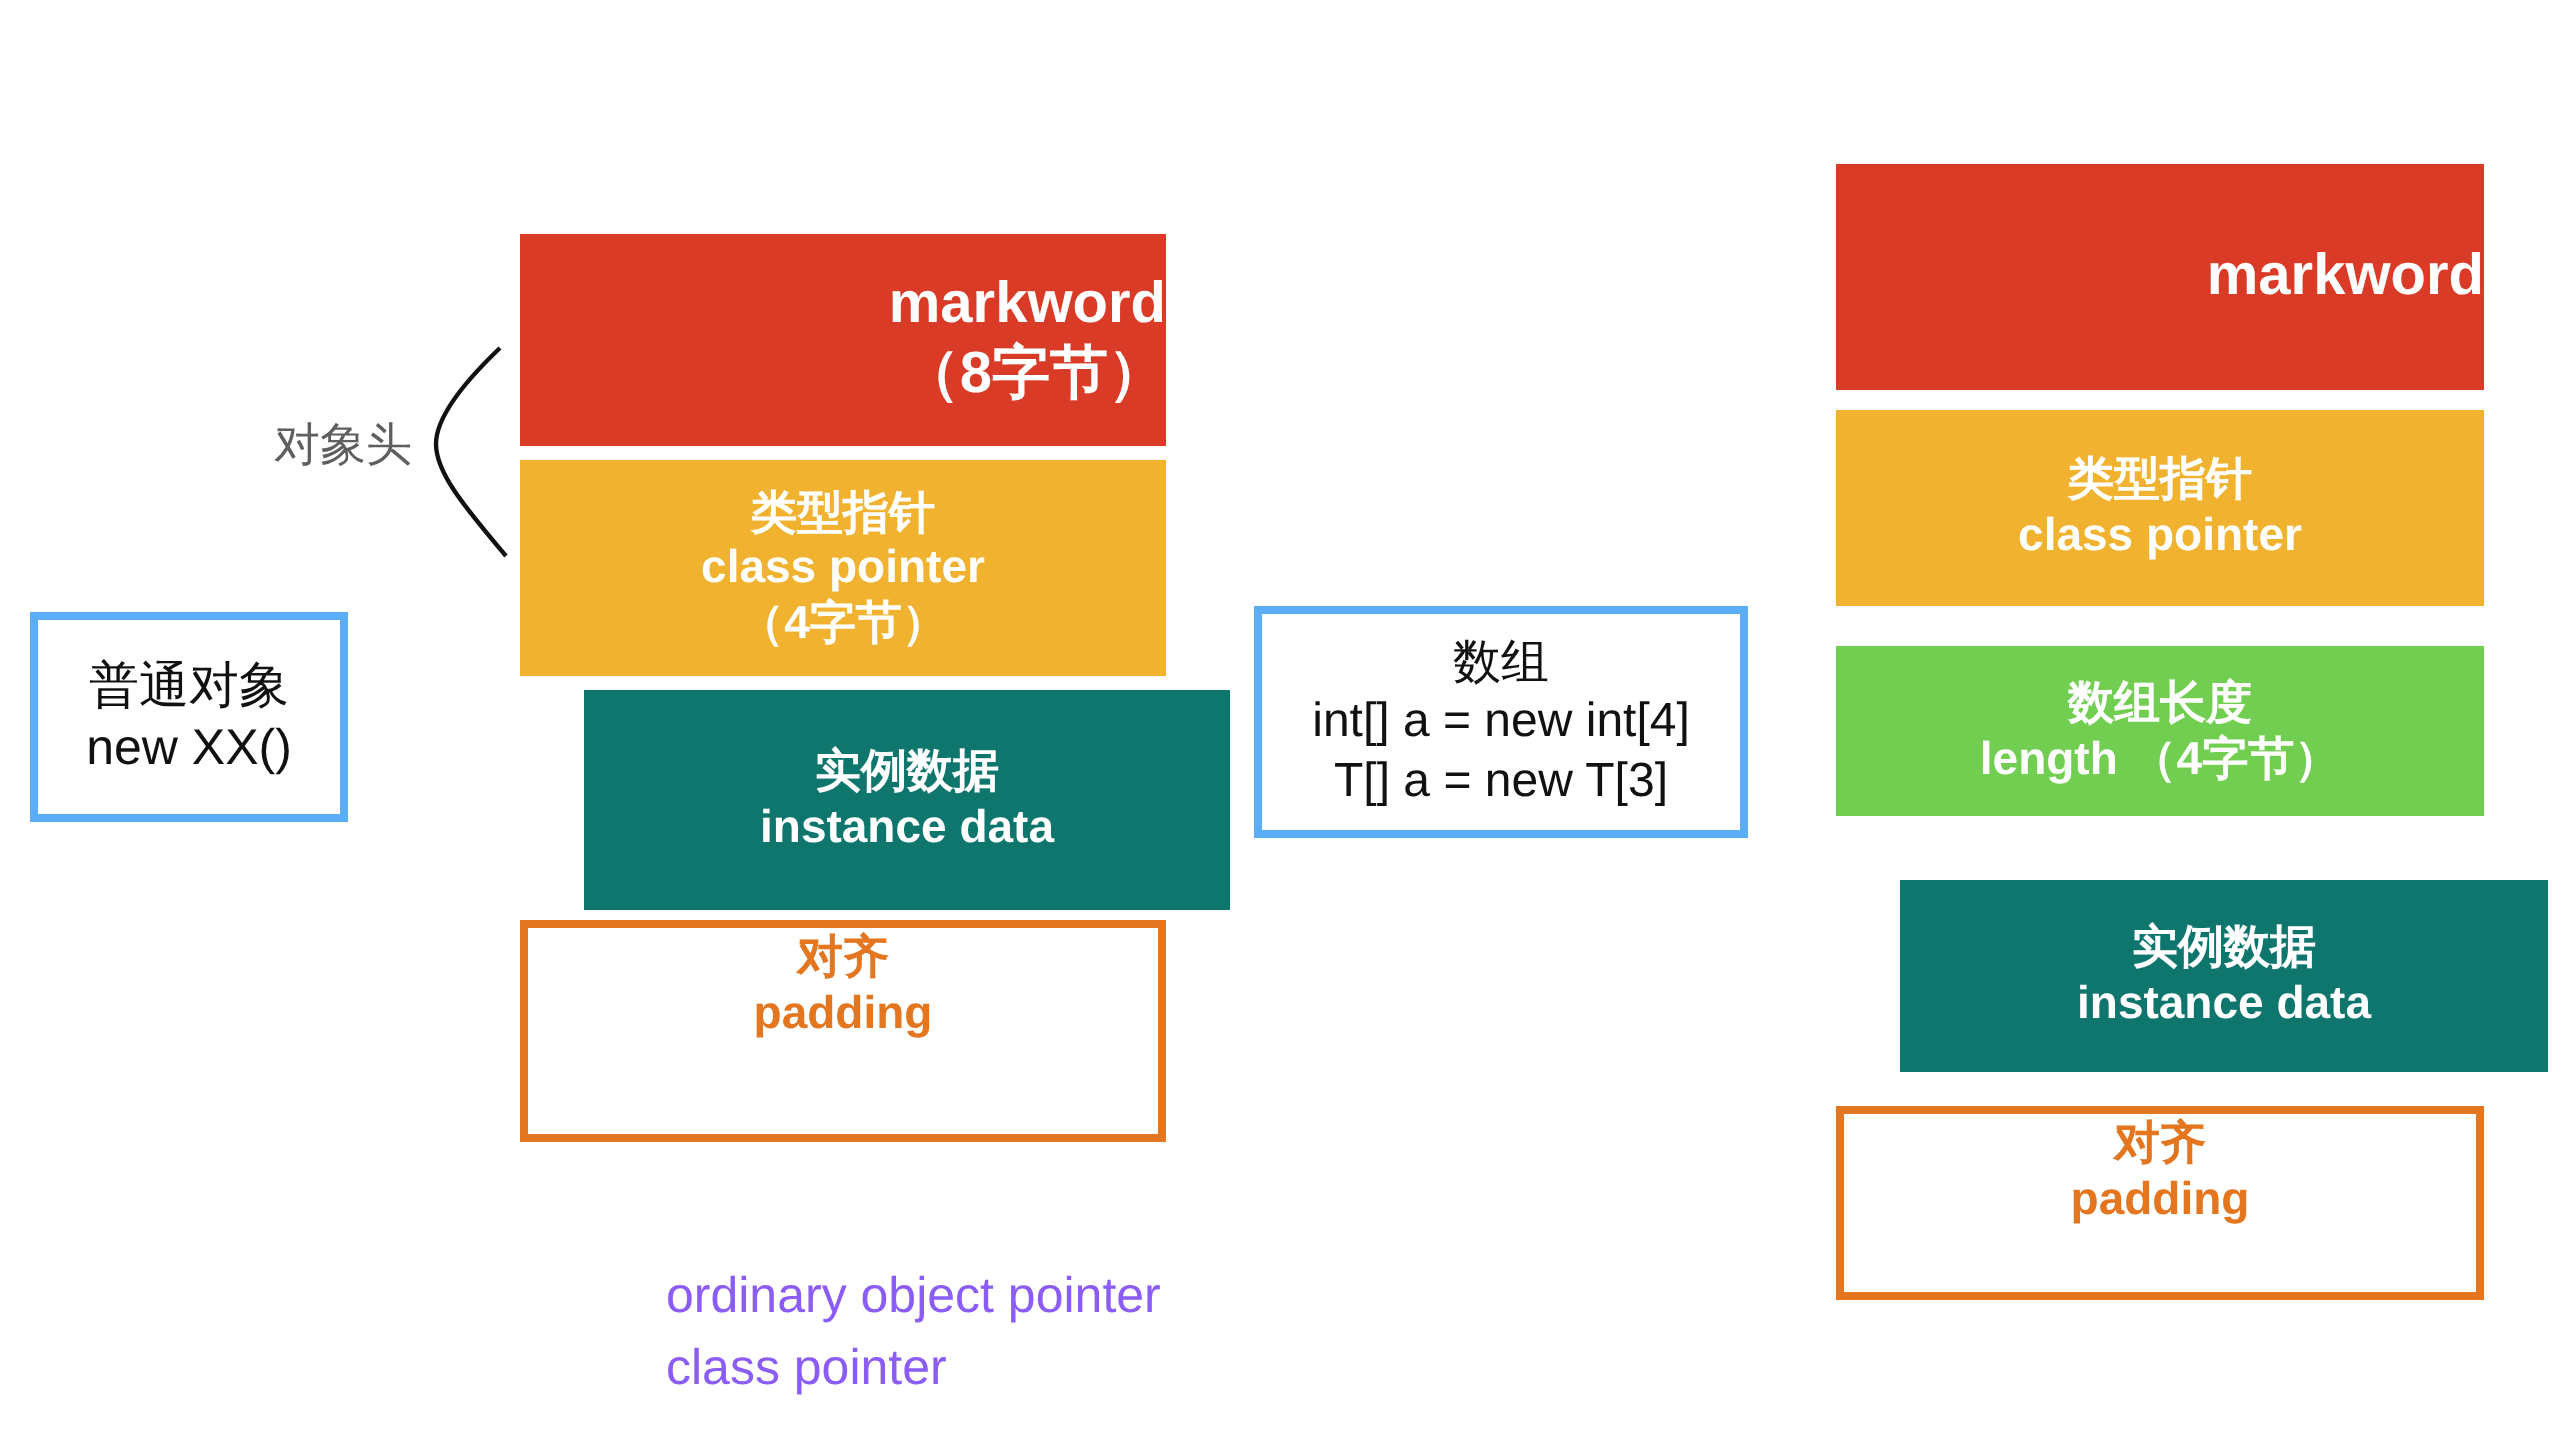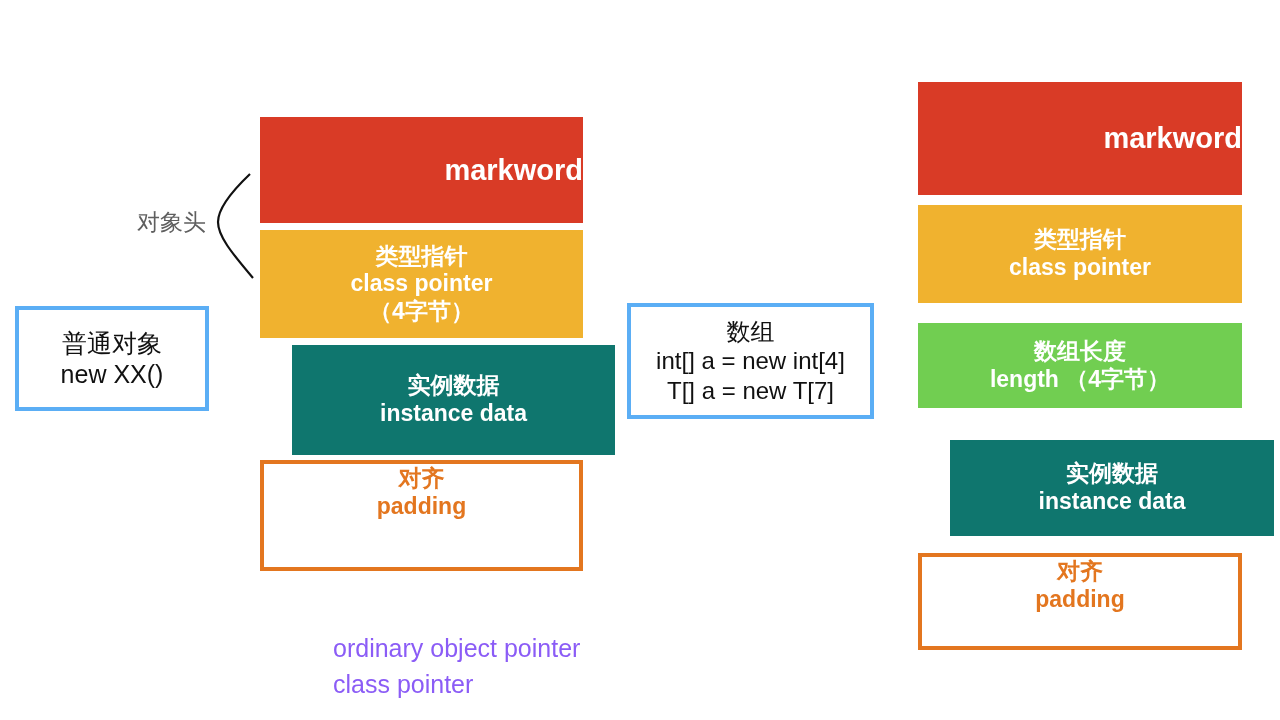--- a/index.html
+++ b/index.html
@@ -90,33 +90,34 @@
 <body>
 
 <div id="stage">
 
   <div class="label-head" style="left:137px; top:207px;">对象头</div>
 
   <svg class="brace" width="60" height="115">
     <path d="M 45 4 C 24 24, 13 40, 13 52 C 13 66, 26 82, 48 108" fill="none" stroke="#111111" stroke-width="2.2"></path>
   </svg>
 
-  <div class="callout" style="left:15px; top:306px; width:194px; height:105px;">
+  <div class="callout" style="left:15px; top:306px; width:159px; height:105px;">
     <span>普通对象</span>
     <span>new XX()</span>
   </div>
 
   <div class="callout" style="left:627px; top:303px; width:247px; height:116px; font-size:24px;">
     <span>数组</span>
     <span>int[] a = new int[4]</span>
-    <span>T[] a = new T[7]</span>
+    <span>T[] a = new T[3]</span>
   </div>
 
   <div class="block col-left c-red big" style="top:117px; height:106px;">
     <span class="l1">markword</span>
+    <span class="l2">（8字节）</span>
   </div>
 
   <div class="block col-left c-orange mid" style="top:230px; height:108px;">
     <span class="l1">类型指针</span>
     <span class="l2">class pointer</span>
     <span class="l3">（4字节）</span>
   </div>
 
   <div class="block col-left c-blue mid" style="top:345px; height:110px;">
     <span class="l1">实例数据</span>

